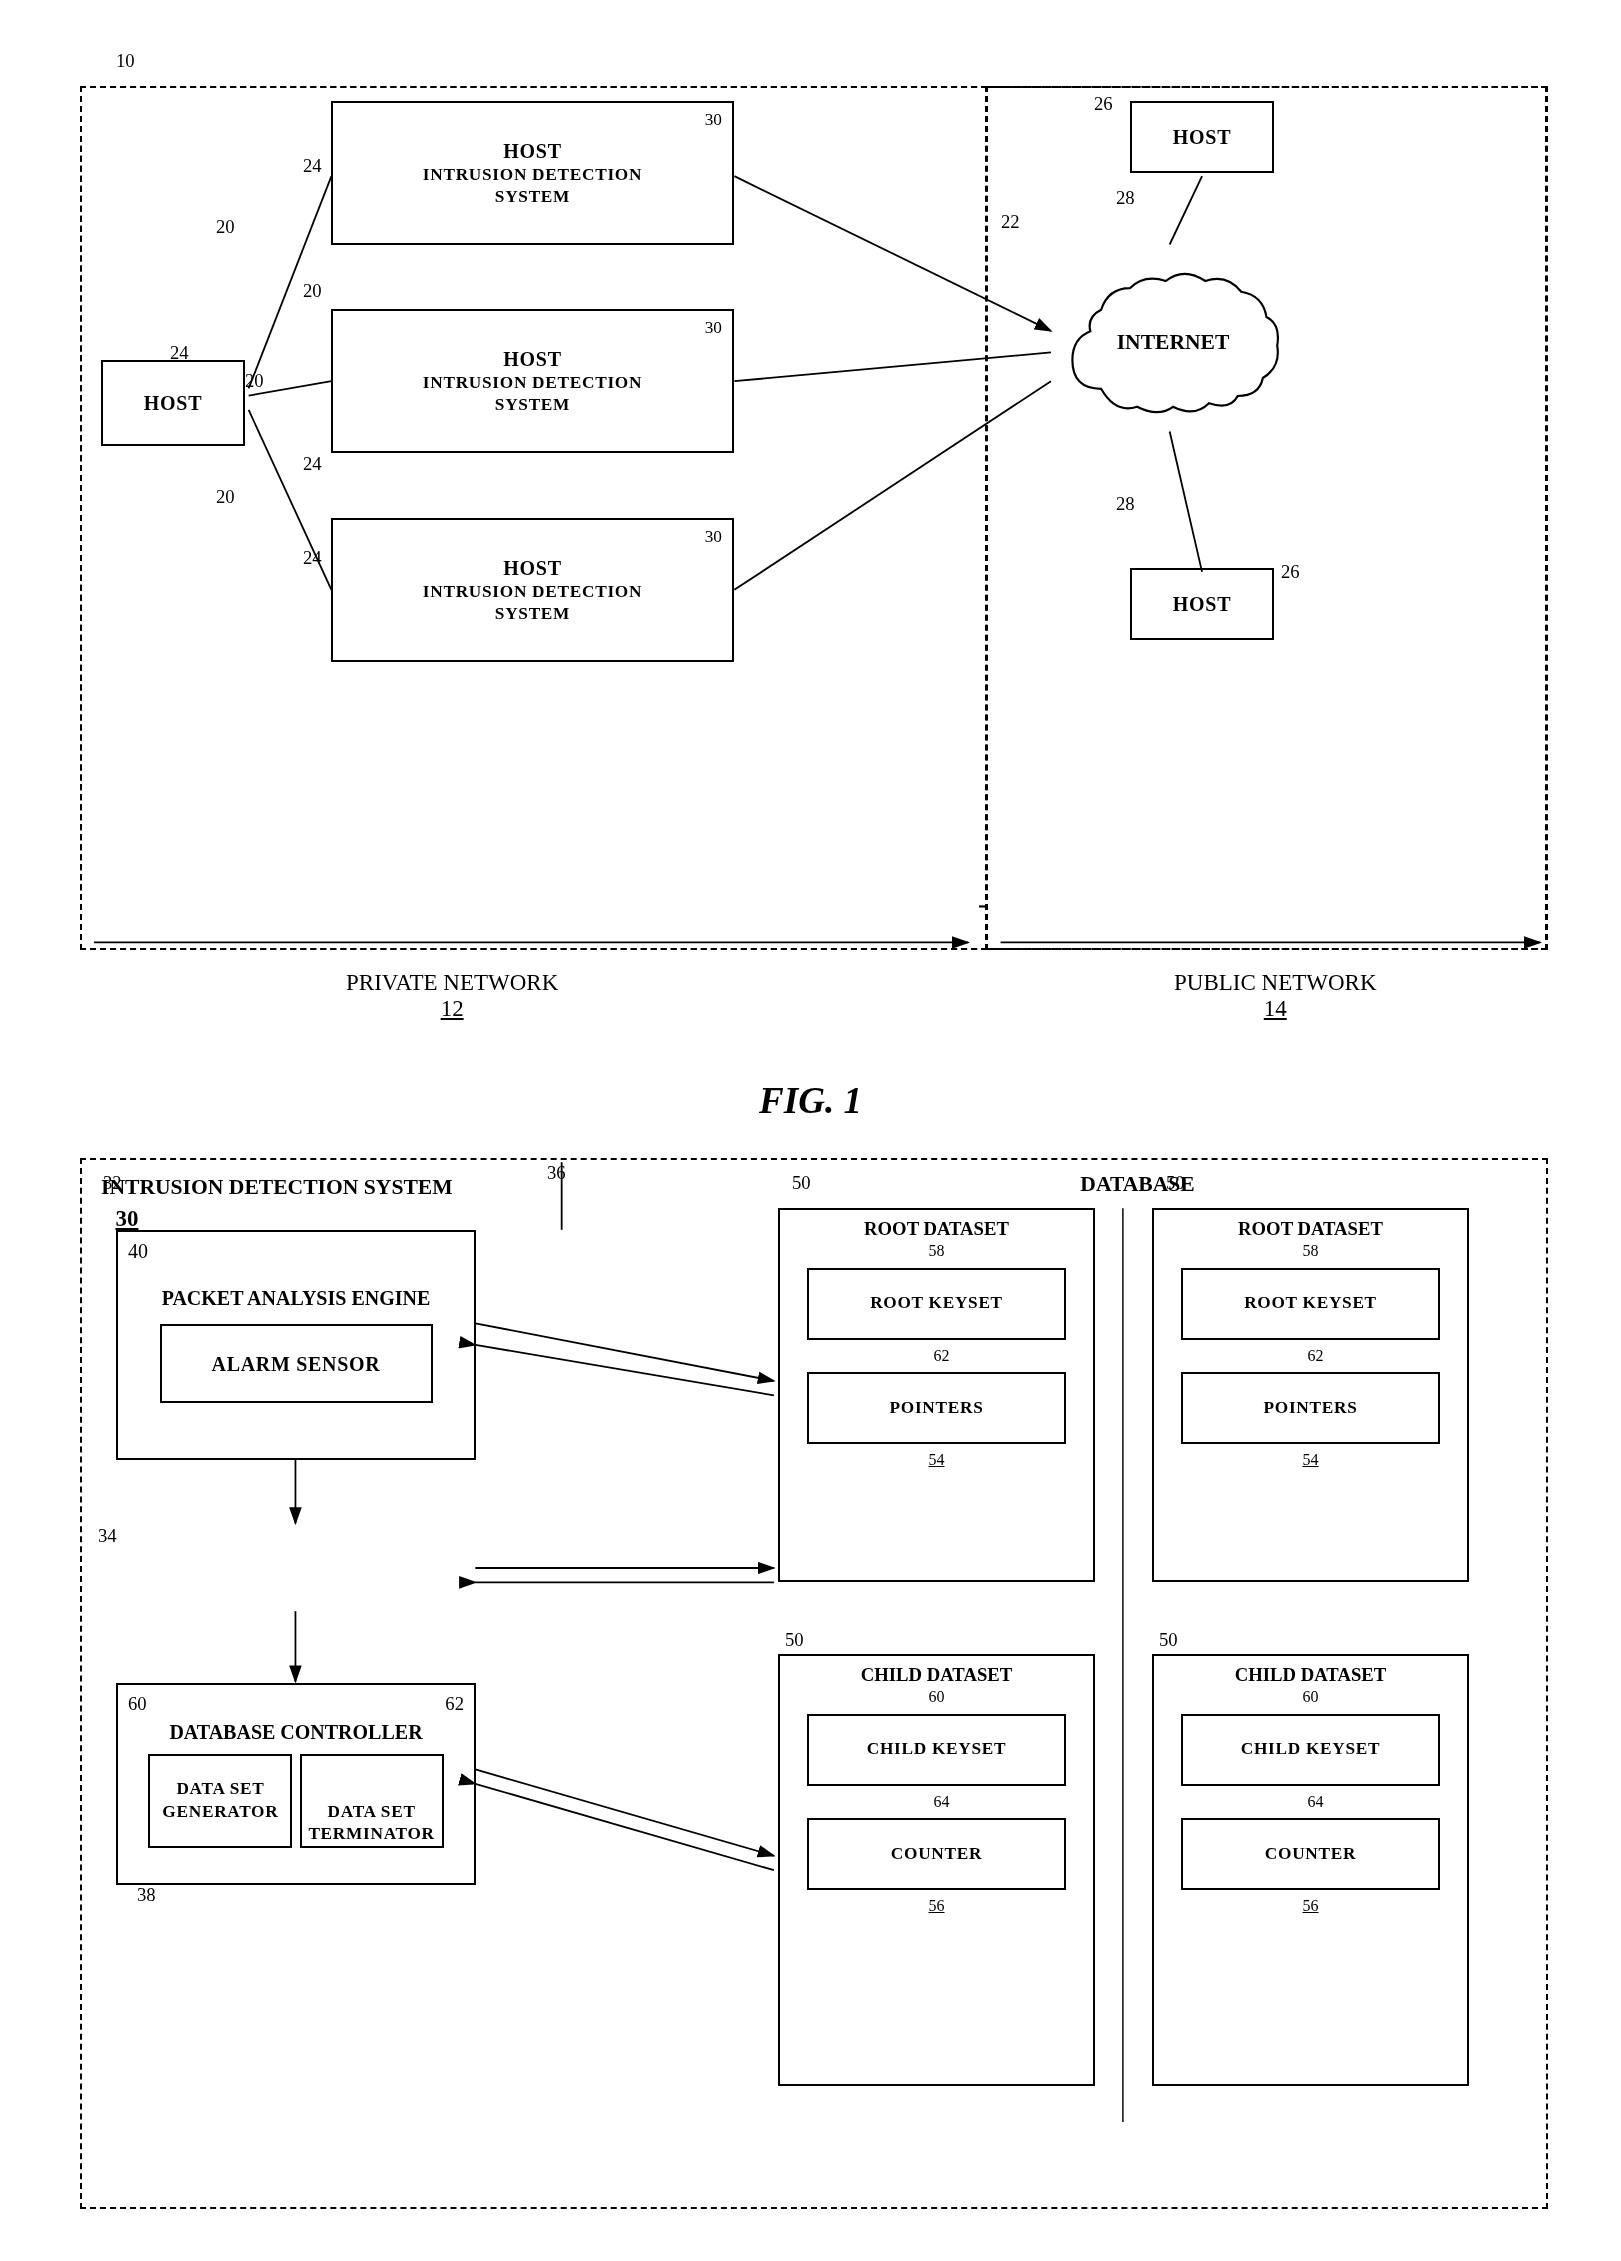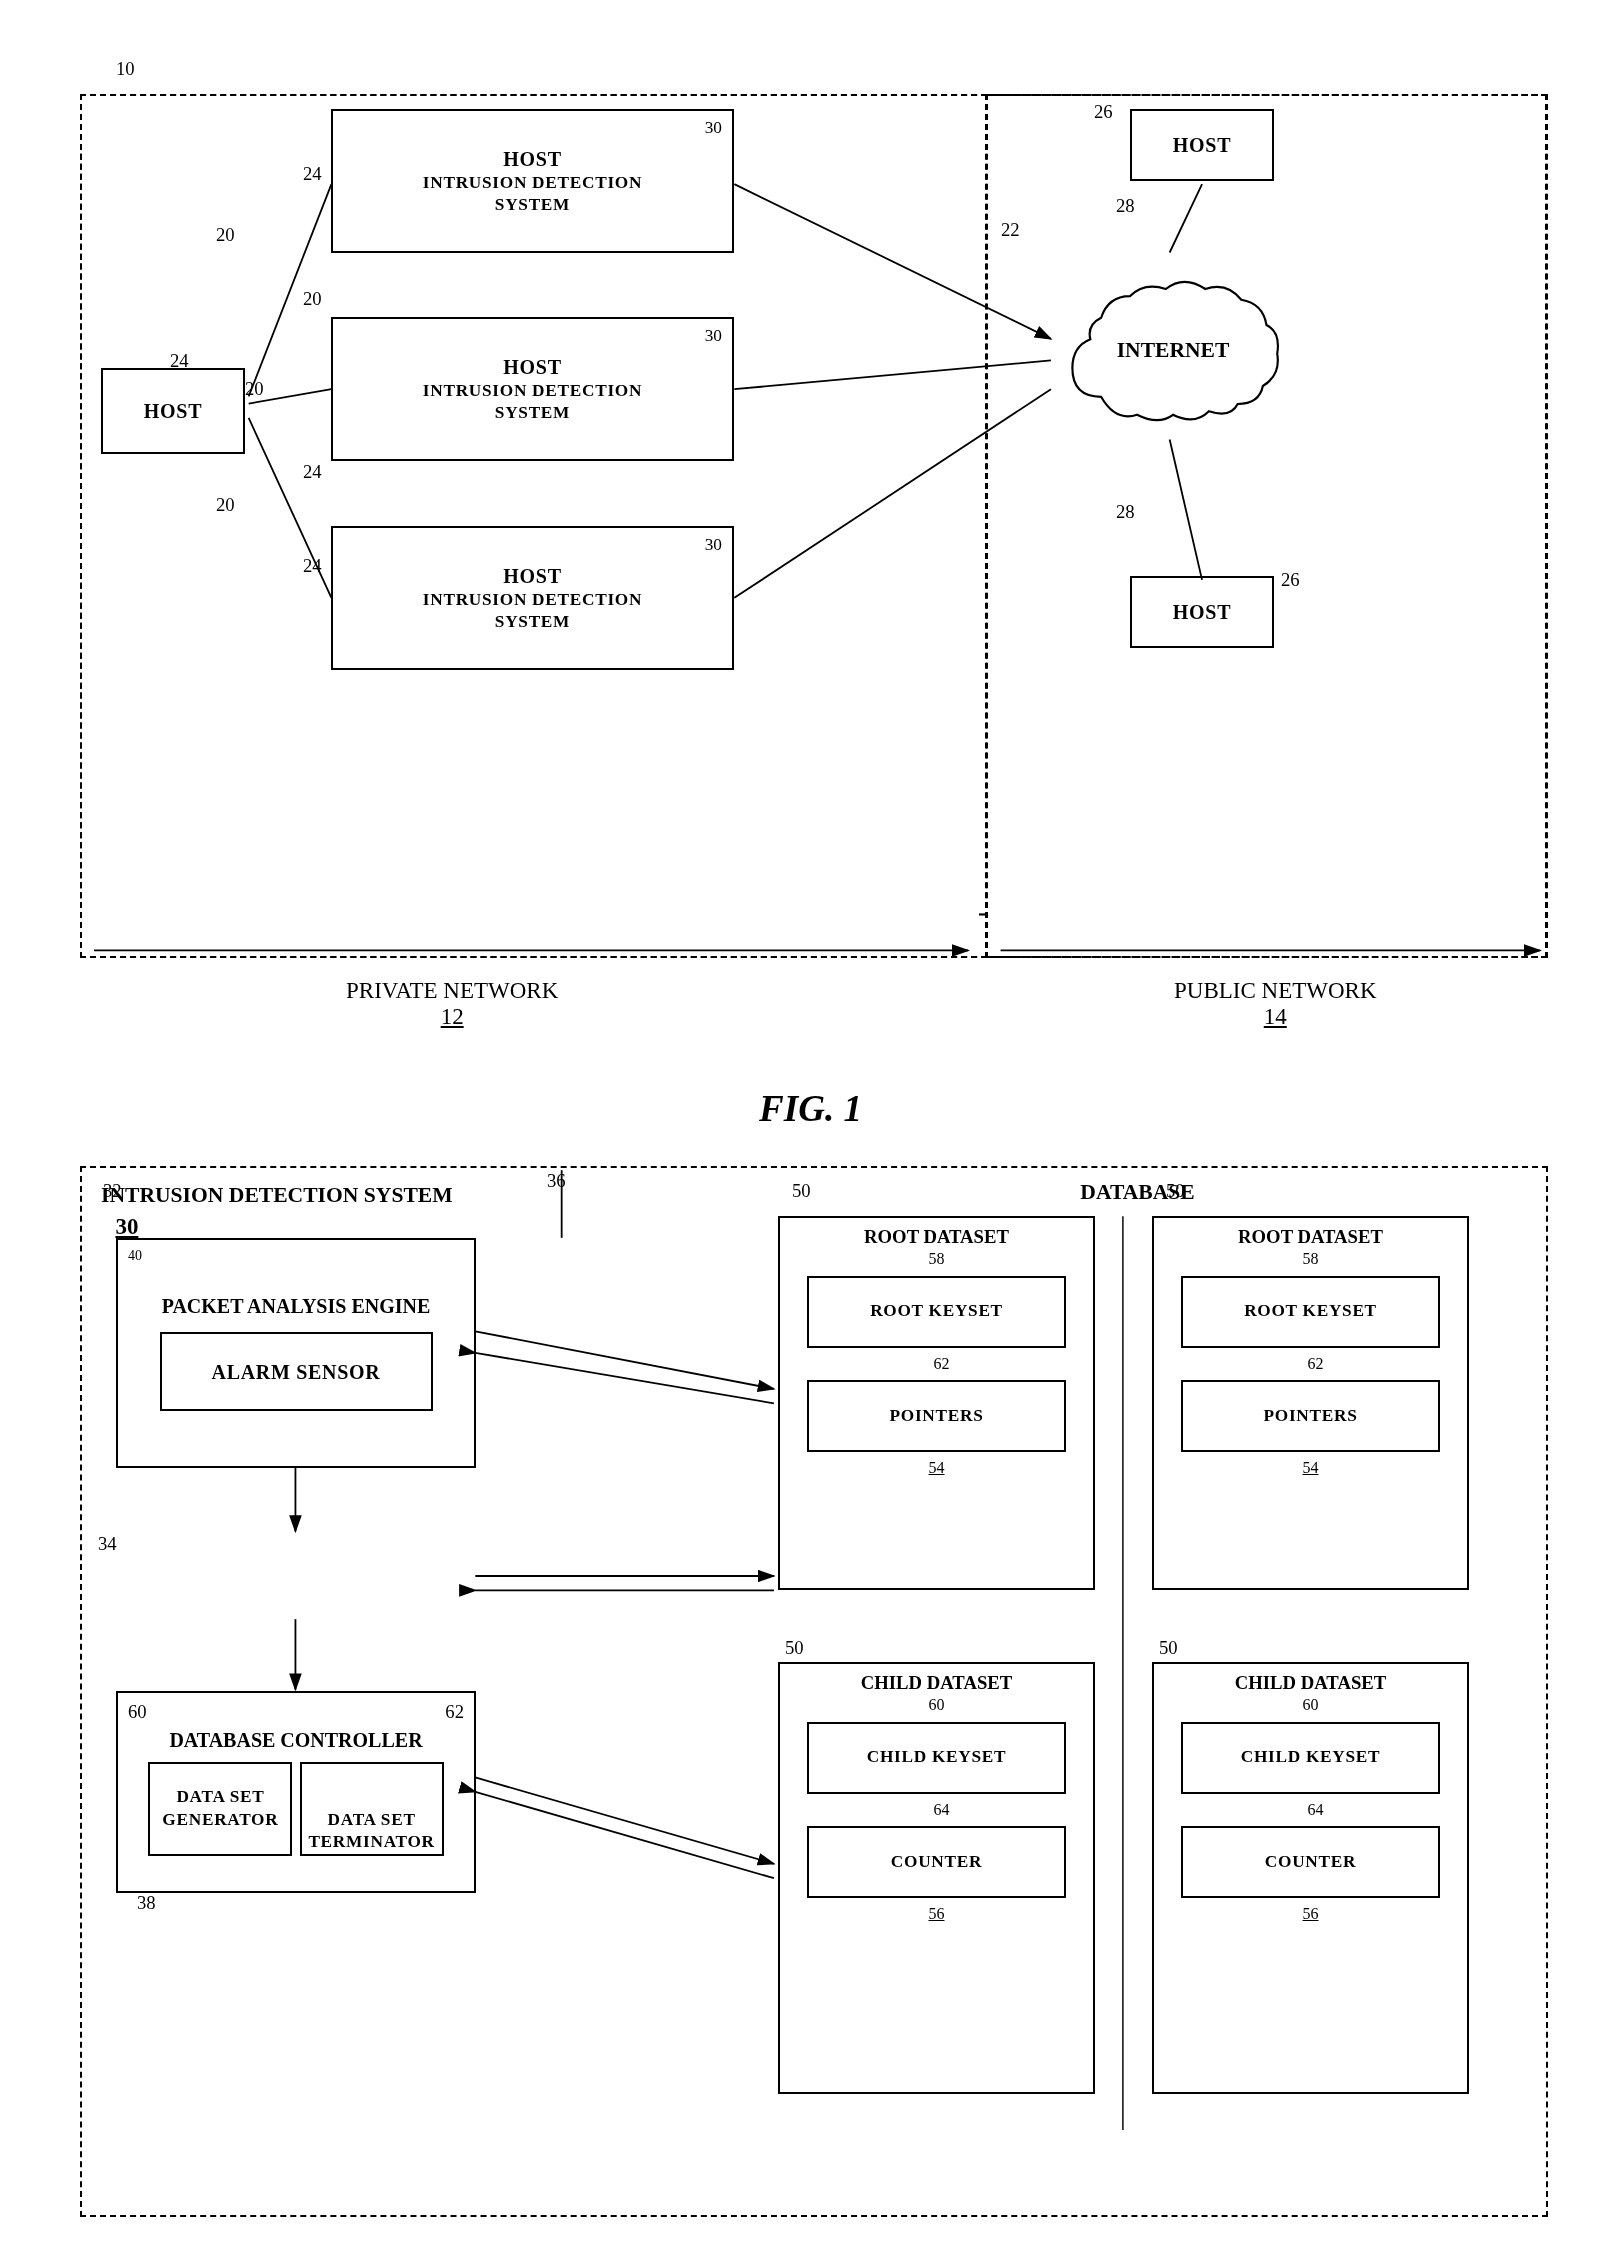--- a/index.html
+++ b/index.html
@@ -15,21 +15,21 @@
     .page {
       width: 1621px;
       padding: 43px 58px;
     }
 
     
     .fig1-container {
       position: relative;
       width: 1511px;
       height: 993px;
-      margin: 8px auto 43px auto;
+      margin: 0 auto 43px auto;
     }
 
     .dashed-box {
       border: 2.9px dashed #000;
       position: absolute;
     }
 
     .solid-box {
       border: 2.2px solid #000;
       background: #fff;
@@ -210,21 +210,21 @@
 
     <div class="dashed-box" style="top:21.6px; left:21.6px; width:1468px; height:1051px;"></div>
 
     <div style="position:absolute; top:36px; left:43px; font-size:21.6px; font-weight:bold; line-height:1.4;">
       <span>INTRUSION DETECTION SYSTEM</span><br>
       <span style="text-decoration:underline; font-size:23px; margin-left:14.4px;">30</span>
     </div>
     <span class="ref-num" style="top:36px; left:45px;text-align:center;">32</span>
 
     <div class="solid-box" style="top:94px; left:58px; width:360px; height:230px;">
-      <div style="position:absolute; top:7.2px; left:10px; font-size:14px;text-align:right;">40</div>
+      <div style="position:absolute; top:7.2px; left:10px; font-size:20px;text-align:right;">40</div>
       <div style="text-align:center;">
         <div style="font-size:20px; font-weight:bold; margin-bottom:7.2px;">PACKET ANALYSIS
 ENGINE</div>
 
         <div class="solid-box" style="position:relative; width:273px; height:79px; margin:14px auto 0;">
           <span class="box-label" style="font-size:20px;">ALARM SENSOR</span>
         </div>
       </div>
     </div>
 

